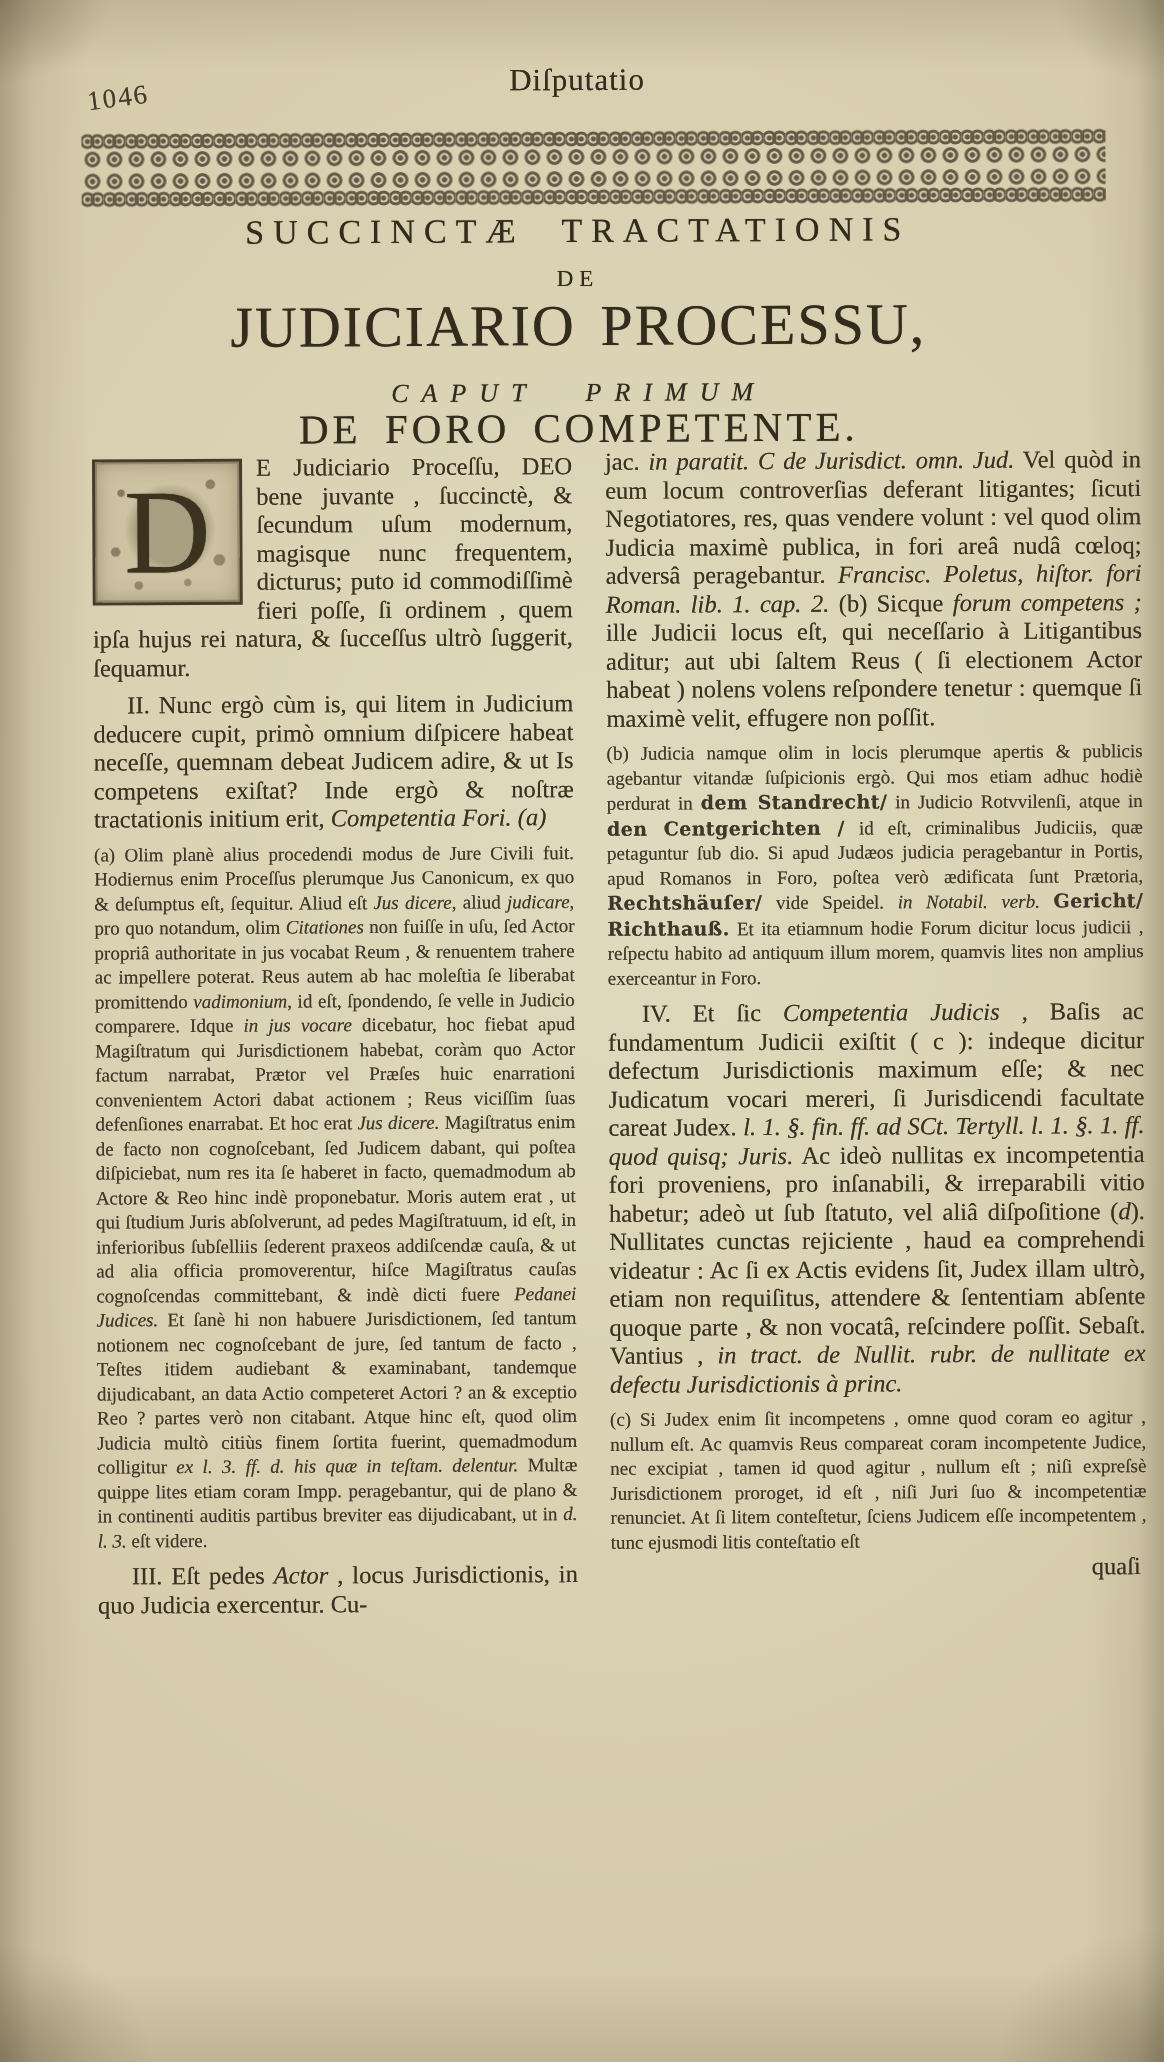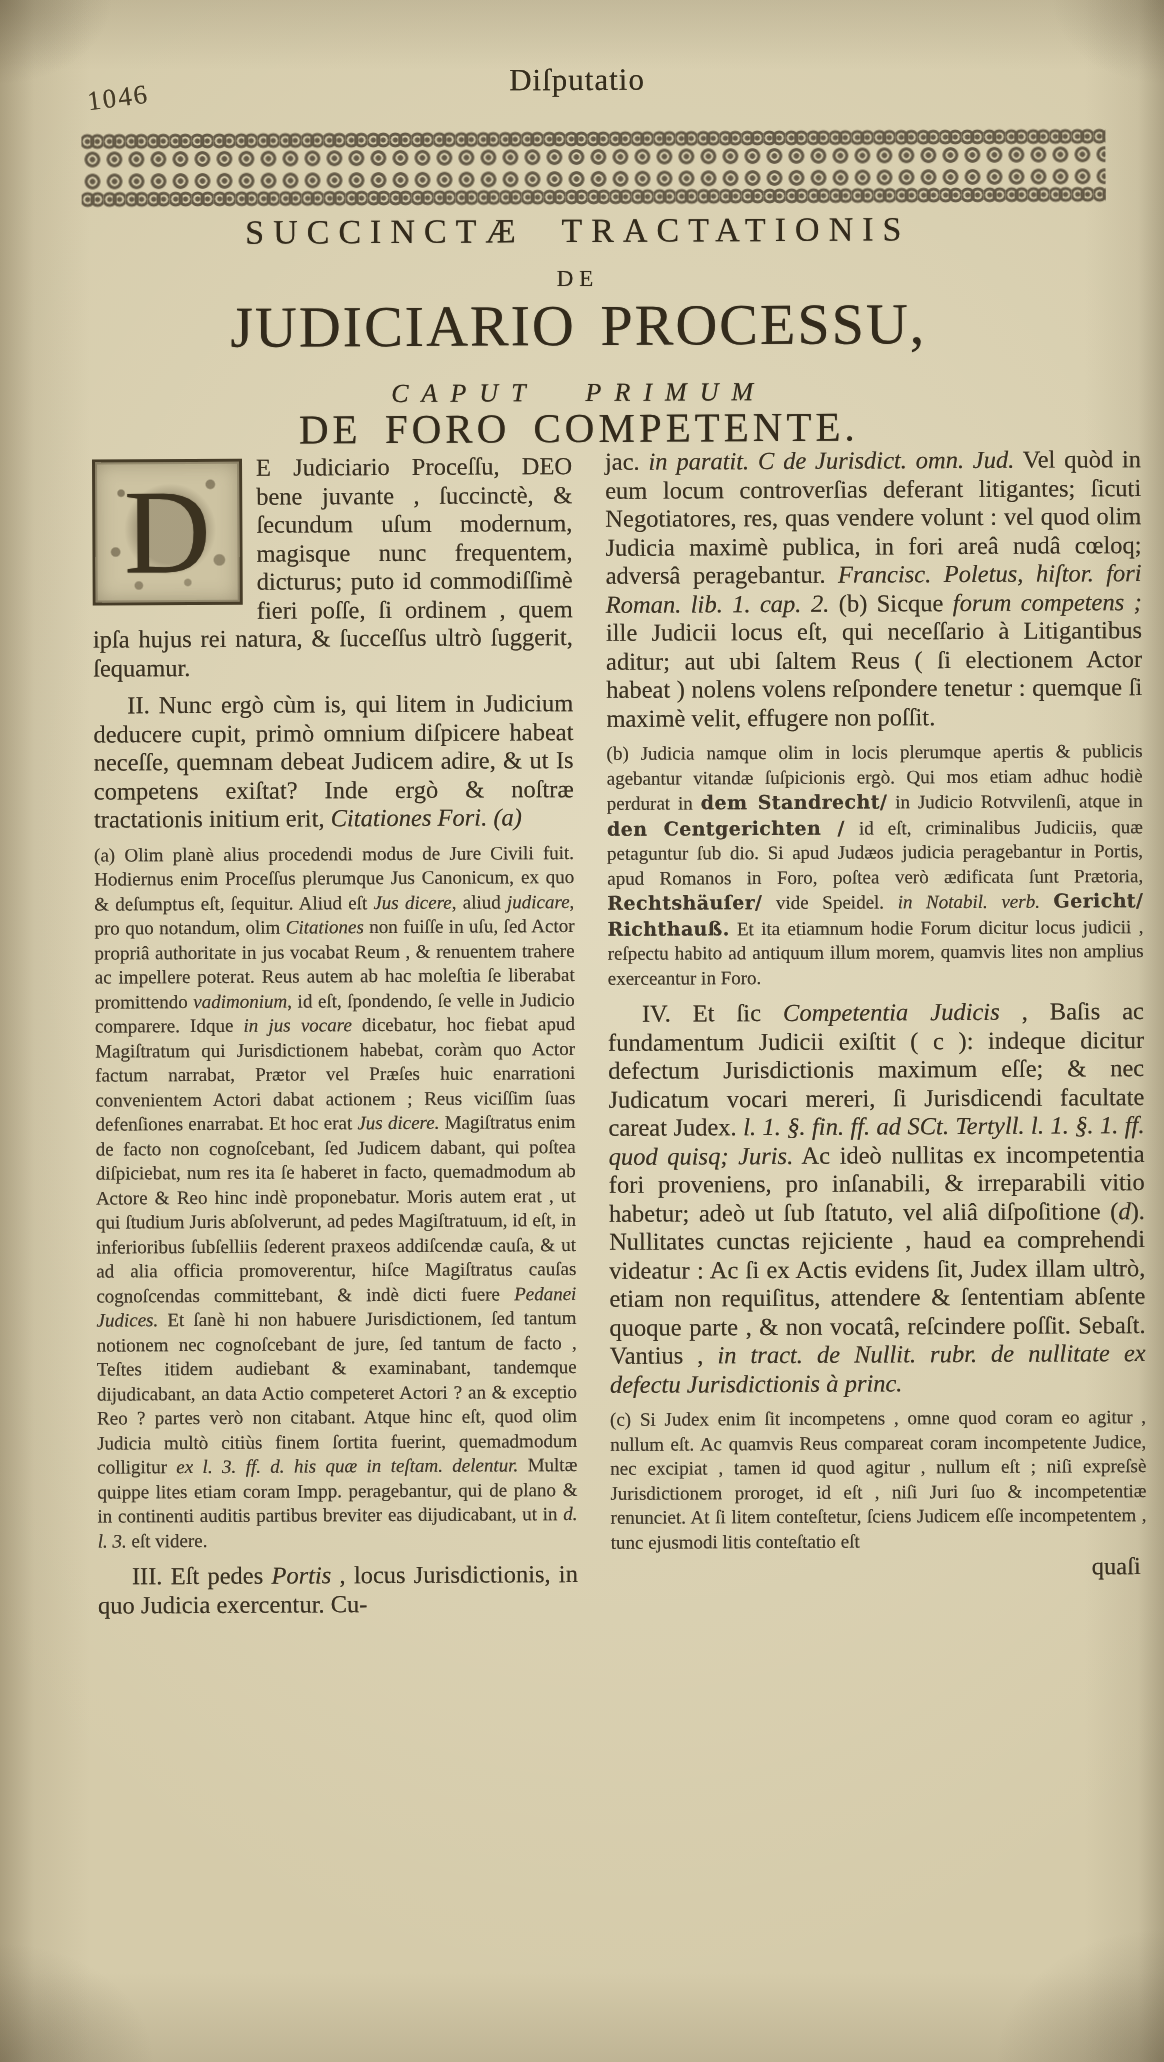--- a/index.html
+++ b/index.html
@@ -106,23 +106,23 @@
     <div class="title t1">SUCCINCTÆ TRACTATIONIS</div>
     <div class="title t2">DE</div>
     <div class="title t3">JUDICIARIO PROCESSU,</div>
     <div class="title t4">CAPUT PRIMUM</div>
     <div class="title t5">DE FORO COMPETENTE.</div>
 
     <div class="col col-left">
         <p class="p-main"><span class="dropcap-box">
             <span class="dropcap-letter">D</span>
           </span><span class="rm">E Judiciario Proceſſu, DEO bene juvante , ſuccinctè, &amp; ſecundum uſum modernum, magisque nunc frequentem, dicturus; puto id commodiſſimè fieri poſſe, ſi ordinem , quem ipſa hujus rei natura, &amp; ſucceſſus ultrò ſuggerit, ſequamur.</span></p>
-        <p class="p-main p-sect"><span class="rm">II.   Nunc ergò cùm is, qui litem in Judicium deducere cupit, primò omnium diſpicere habeat neceſſe, quemnam debeat Judicem adire, &amp; ut Is competens exiſtat? Inde ergò &amp; noſtræ tractationis initium erit, </span><span class="it">Citationes Fori.</span><span class="it"> (a)</span></p>
+        <p class="p-main p-sect"><span class="rm">II.   Nunc ergò cùm is, qui litem in Judicium deducere cupit, primò omnium diſpicere habeat neceſſe, quemnam debeat Judicem adire, &amp; ut Is competens exiſtat? Inde ergò &amp; noſtræ tractationis initium erit, </span><span class="it">Competentia Fori.</span><span class="it"> (a)</span></p>
         <p class="p-note"><span class="rm">(a)   Olim planè alius procedendi modus de Jure Civili fuit.  Hodiernus enim Proceſſus plerumque Jus Canonicum, ex quo &amp; deſumptus eſt, ſequitur.  Aliud eſt </span><span class="it">Jus dicere</span><span class="rm">, aliud </span><span class="it">judicare</span><span class="rm">, pro quo notandum, olim </span><span class="it">Citationes</span><span class="rm"> non fuiſſe in uſu, ſed Actor propriâ authoritate in jus vocabat Reum , &amp; renuentem trahere ac impellere poterat. Reus autem ab hac moleſtia ſe liberabat promittendo </span><span class="it">vadimonium</span><span class="rm">, id eſt, ſpondendo, ſe velle in Judicio comparere.  Idque </span><span class="it">in jus vocare</span><span class="rm"> dicebatur, hoc fiebat apud Magiſtratum qui Jurisdictionem habebat, coràm quo Actor factum narrabat, Prætor vel Præſes huic enarrationi convenientem Actori dabat actionem ; Reus viciſſim ſuas defenſiones enarrabat.  Et hoc erat </span><span class="it">Jus dicere.</span><span class="rm">  Magiſtratus enim de facto non cognoſcebant, ſed Judicem dabant, qui poſtea diſpiciebat, num res ita ſe haberet in facto, quemadmodum ab Actore &amp; Reo hinc indè proponebatur.  Moris autem erat , ut qui ſtudium Juris abſolverunt, ad pedes Magiſtratuum, id eſt, in inferioribus ſubſelliis ſederent praxeos addiſcendæ cauſa, &amp; ut ad alia officia promoverentur, hiſce Magiſtratus cauſas cognoſcendas committebant, &amp; indè dicti fuere </span><span class="it">Pedanei Judices.</span><span class="rm"> Et ſanè hi non habuere Jurisdictionem, ſed tantum notionem nec cognoſcebant de jure, ſed tantum de facto , Teſtes itidem audiebant &amp; examinabant, tandemque dijudicabant, an data Actio competeret Actori ? an &amp; exceptio Reo ? partes verò non citabant.   Atque hinc eſt, quod olim Judicia multò citiùs finem ſortita fuerint, quemadmodum colligitur </span><span class="it">ex l. 3. ff. d. his quæ in teſtam. delentur.</span><span class="rm">  Multæ quippe lites etiam coram Impp. peragebantur, qui de plano &amp; in continenti auditis partibus breviter eas dijudicabant, ut in </span><span class="it">d. l. 3.</span><span class="rm"> eſt videre.</span></p>
-        <p class="p-main p-sect"><span class="rm">III.   Eſt pedes </span><span class="it">Portis</span><span class="rm"> , locus Jurisdictionis, in quo Judicia exercentur. Cu-</span></p>
+        <p class="p-main p-sect"><span class="rm">III.   Eſt pedes </span><span class="it">Actor</span><span class="rm"> , locus Jurisdictionis, in quo Judicia exercentur. Cu-</span></p>
       </div>
     <div class="col col-right">
         <p class="p-main"><span class="rm">jac. </span><span class="it">in paratit. C de Jurisdict. omn. Jud.</span><span class="rm">  Vel quòd in eum locum controverſias deferant litigantes; ſicuti Negotiatores, res, quas vendere volunt : vel quod olim Judicia maximè publica, in fori areâ nudâ cœloq; adversâ peragebantur. </span><span class="it">Francisc. Poletus, hiſtor. fori Roman. lib. 1. cap. 2.</span><span class="rm"> (b) Sicque </span><span class="it">forum competens ;</span><span class="rm"> ille Judicii locus eſt, qui neceſſario à Litigantibus aditur; aut ubi ſaltem Reus ( ſi electionem Actor habeat ) nolens volens reſpondere tenetur : quemque ſi maximè velit, effugere non poſſit.</span></p>
         <p class="p-note"><span class="rm">(b)   Judicia namque olim in locis plerumque apertis &amp; publicis agebantur vitandæ ſuſpicionis ergò.   Qui mos etiam adhuc hodiè perdurat in </span><span class="bl">dem Standrecht/</span><span class="rm"> in Judicio Rotvvilenſi, atque in </span><span class="bl">den Centgerichten /</span><span class="rm"> id eſt, criminalibus Judiciis, quæ petaguntur ſub dio.   Si apud Judæos judicia peragebantur in Portis, apud Romanos in Foro, poſtea verò ædificata ſunt Prætoria, </span><span class="bl">Rechtshäuſer/</span><span class="rm"> vide Speidel. </span><span class="it">in Notabil. verb. </span><span class="bl">Gericht/ Richthauß.</span><span class="rm"> Et ita etiamnum hodie Forum dicitur locus judicii , reſpectu habito ad antiquum illum morem, quamvis lites non amplius exerceantur in Foro.</span></p>
         <p class="p-main p-sect"><span class="rm">IV.   Et ſic </span><span class="it">Competentia Judicis</span><span class="rm"> , Baſis ac fundamentum Judicii exiſtit ( c ): indeque dicitur defectum Jurisdictionis maximum eſſe; &amp; nec Judicatum vocari mereri, ſi Jurisdicendi facultate careat Judex. </span><span class="it">l. 1. §. fin. ff. ad SCt. Tertyll. l. 1. §. 1. ff. quod quisq; Juris.</span><span class="rm">  Ac ideò nullitas ex incompetentia fori proveniens, pro inſanabili, &amp; irreparabili vitio habetur; adeò ut ſub ſtatuto, vel aliâ diſpoſitione (</span><span class="it">d</span><span class="rm">).  Nullitates cunctas rejiciente , haud ea comprehendi videatur :  Ac ſi ex Actis evidens ſit, Judex illam ultrò, etiam non requiſitus,  attendere &amp; ſententiam abſente quoque parte , &amp; non vocatâ, reſcindere poſſit. Sebaſt. Vantius , </span><span class="it">in tract. de Nullit. rubr. de nullitate ex defectu Jurisdictionis à princ.</span></p>
         <p class="p-note"><span class="rm">(c)   Si Judex enim ſit incompetens , omne quod coram eo agitur , nullum eſt.   Ac quamvis Reus compareat coram incompetente Judice, nec excipiat , tamen id quod agitur , nullum eſt ; niſi expreſsè Jurisdictionem proroget, id eſt , niſi Juri ſuo &amp; incompetentiæ renunciet. At ſi litem conteſtetur, ſciens Judicem eſſe incompetentem , tunc ejusmodi litis conteſtatio eſt</span></p>
         <div class="catchword">quaſi</div>
       </div>
 
   </div>

